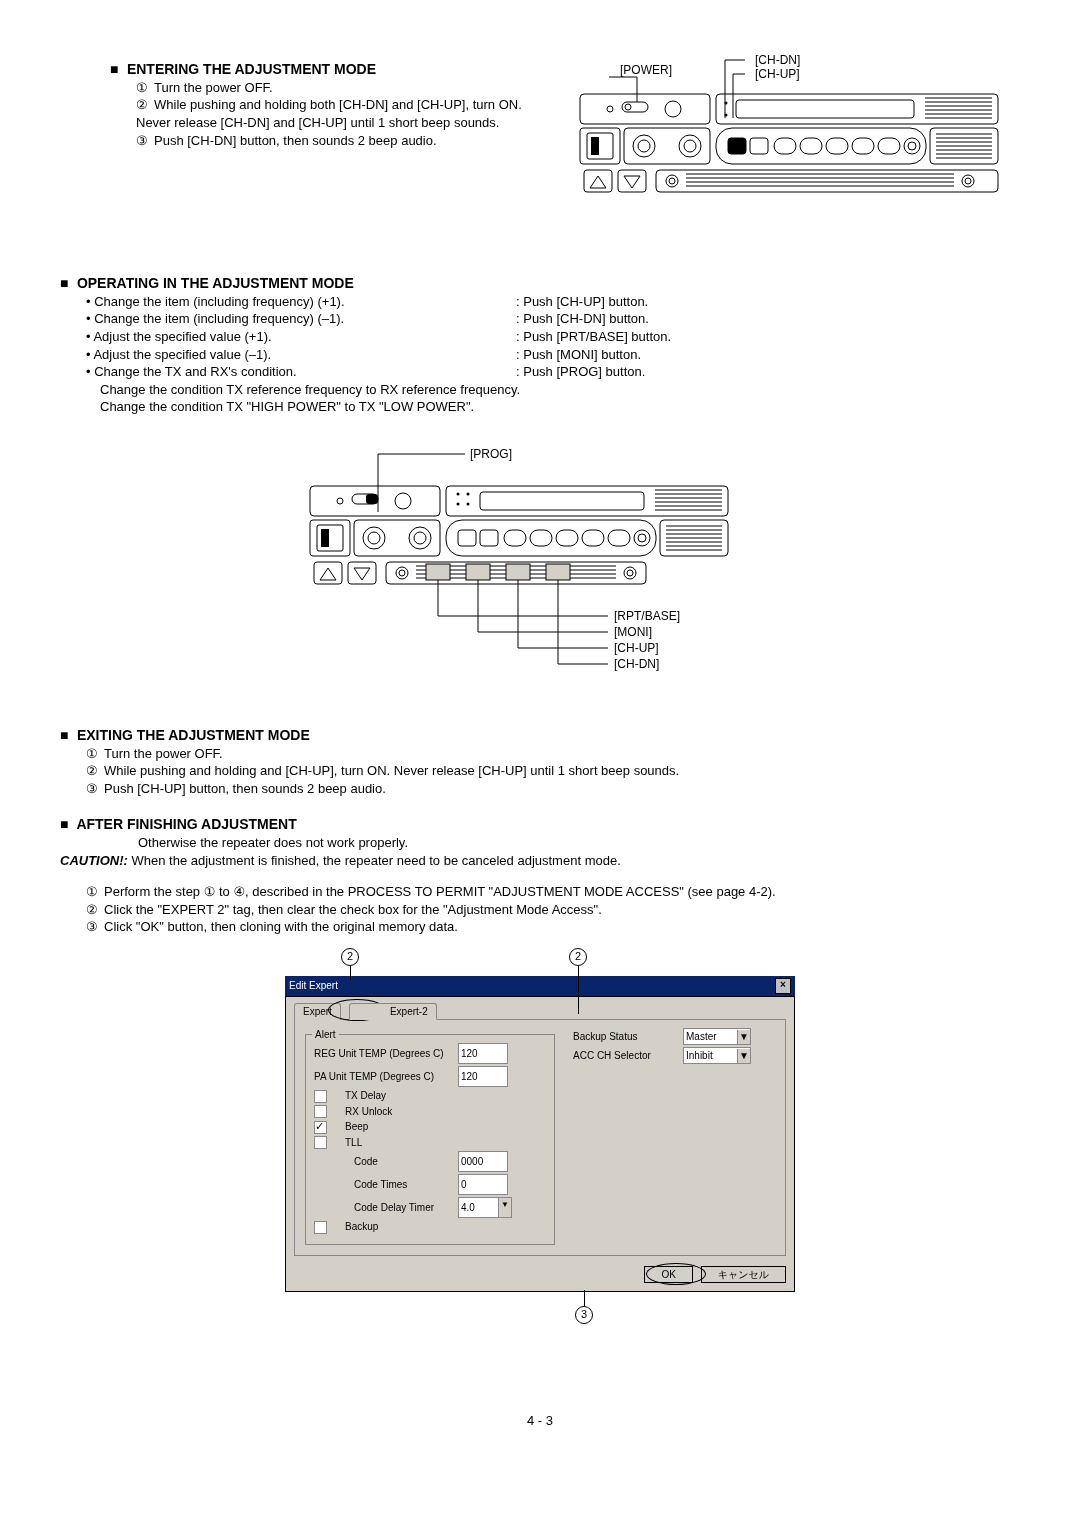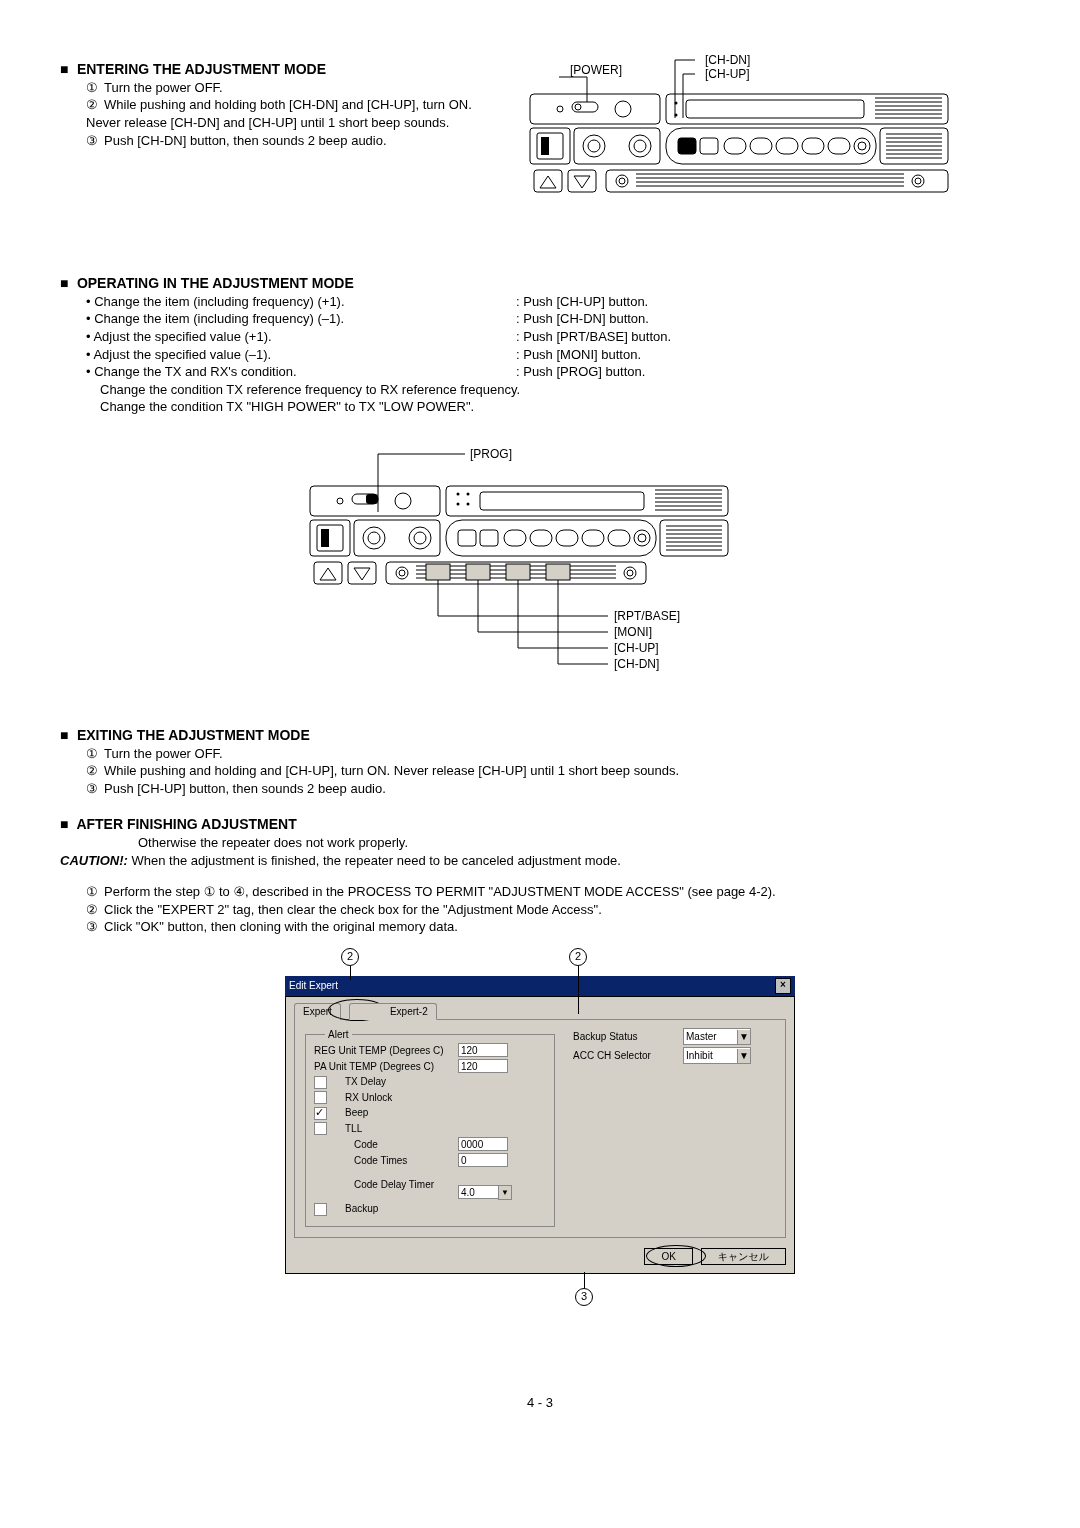--- a/index.html
+++ b/index.html
@@ -11,44 +11,44 @@
     padding: 60px 60px 40px 60px;
     width: 1080px;
     box-sizing: border-box;
     line-height: 1.35;
   }
   .section-head { font-weight: bold; font-size: 14px; }
   .blk { display: inline-block; width: 13px; }
   .blk::before { content: "■"; }
   .indent { padding-left: 26px; }
   .num { display:inline-block; width:18px; }
-  .top-row { display: flex; justify-content: flex-start; align-items: flex-start; }
+  .top-row { display: flex; justify-content: flex-end; align-items: flex-start; }
   .top-left { width: 430px; }
   .top-right { width: 480px; margin-top: -6px; }
   svg { display:block; }
   .op-table { display: grid; grid-template-columns: 430px 300px; padding-left:26px; }
   .op-sub { padding-left: 40px; }
   .caution { font-weight: bold; font-style: italic; }
   .center { display:flex; justify-content:center; }
   .dlg-wrap { display:flex; justify-content:center; margin-top:40px; }
   .dlg { width: 510px; position: relative; font-family: Tahoma, Arial, sans-serif; font-size:10px; }
   .dlg .titlebar { background:#0a246a; color:#fff; padding:2px 4px; display:flex; justify-content:space-between; align-items:center; height:16px; }
   .dlg .closebtn { background:#c0c0c0; color:#000; width:14px; height:14px; border:1px solid #000; text-align:center; line-height:12px; font-weight:bold; font-size:10px; }
   .dlg .body { background:#d4d0c8; border:1px solid #000; padding:6px 8px 8px 8px; }
   .tabs { display:flex; gap:8px; margin-bottom:-1px; position:relative; }
   .tab { border:1px solid #888; border-bottom:none; padding:1px 8px; background:#d4d0c8; border-radius:3px 3px 0 0; font-size:10px; }
   .tab.active { background:#d4d0c8; border-bottom:1px solid #d4d0c8; z-index:2;padding-left:40px; }
   .panel { border:1px solid #888; padding:8px 10px 10px 10px; display:flex; gap:18px; }
   .group { border:1px solid #888; padding:6px 8px 8px 8px; position:relative; margin-top:6px; }
-  .group-title { position:absolute; top:-7px; left:19px; background:#d4d0c8; padding:0 3px; font-size:10px; }
+  .group-title { position:absolute; top:-7px; left:6px; background:#d4d0c8; padding:0 3px; font-size:10px; }
   .frow { display:flex; align-items:center; gap:14px; margin:2px 0; }
   .frow .lbl { width:130px; }
-  .inp { background:#fff; border:1px solid #888; height:14px; padding:0 2px; font-size:10px; box-sizing:border-box; }
+  .inp { background:#fff; border:1px solid #888; height:21px; padding:0 2px; font-size:10px; box-sizing:border-box; }
   .inpw { width:50px; }
-  .inpww { width:54px; display:flex;margin-top:16px; }
+  .inpww { width:54px; display:flex; }
   .sel { background:#fff; border:1px solid #888; height:15px; font-size:10px; width:64px; padding-left:2px; display:flex; justify-content:space-between; align-items:center; }
   .sel .arr { width:12px; text-align:center; border-left:1px solid #888; background:#d4d0c8; }
   .cb { width:11px; height:11px; border:1px solid #888; background:#fff; display:inline-block; vertical-align:middle; margin-right:4px; position:relative; }
   .cb.checked::after { content:"✓"; position:absolute; top:-3px; left:0; font-size:11px; }
   .dlg-buttons { display:flex; justify-content:flex-end; gap:8px; margin-top:10px; }
   .btn { border:1px solid #000; background:#d4d0c8; padding:1px 16px; font-size:10px; }
   .callout-num { display:inline-block; width:16px; height:16px; border:1px solid #000; border-radius:50%; text-align:center; line-height:15px; font-size:11px; background:#fff; }
   .left-col { width: 250px; }
   .right-col { width: 200px; }
   .pagenum { text-align:center; margin-top:120px; }

